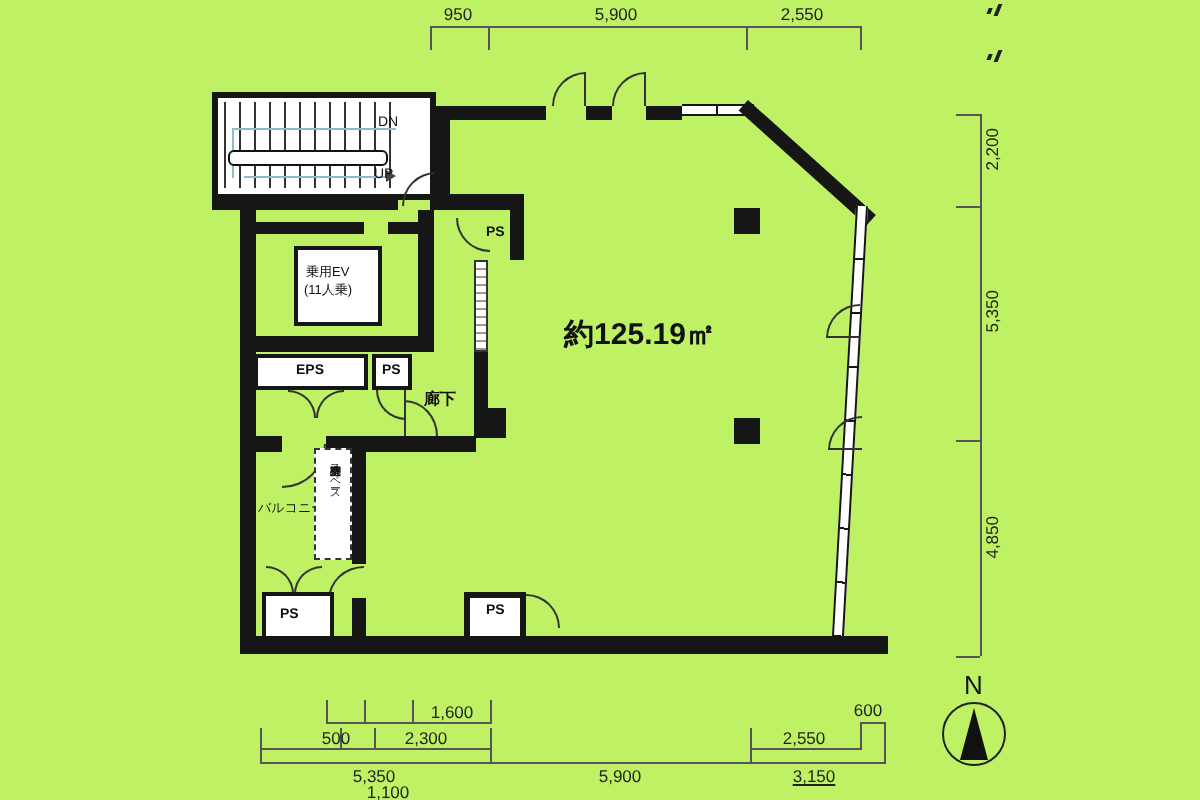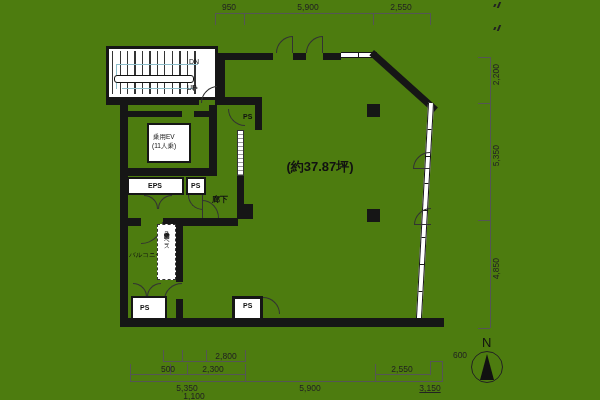--- a/index.html
+++ b/index.html
@@ -1,16 +1,16 @@
 <!DOCTYPE html>
 <html><head>
 <meta charset="utf-8">
 <style>
   html,body{margin:0;padding:0;background:#fff;}
-  #plan{position:relative;width:600px;height:400px;background:#4d7c0f;overflow:hidden;
+  #plan{position:relative;width:600px;height:400px;background:#bef264;overflow:hidden;
         font-family:"Liberation Sans","DejaVu Sans",sans-serif;color:#111;}
   .wall{position:absolute;background:#161616;}
   .box{position:absolute;background:#fff;border:2px solid #161616;box-sizing:border-box;}
   .lbl{position:absolute;font-size:7px;font-weight:bold;white-space:nowrap;line-height:1;}
   .dim{position:absolute;font-size:8.5px;color:#222;white-space:nowrap;line-height:1;transform:translateX(-50%);}
   .vdim{position:absolute;font-size:8.5px;color:#222;white-space:nowrap;line-height:1;
         writing-mode:vertical-rl;transform:rotate(180deg);}
   .dl{position:absolute;background:#555;}
   .arc{position:absolute;box-sizing:border-box;background:transparent;}
   .arc-tl{border-top:1px solid #333;border-left:1px solid #333;border-top-left-radius:100%;}
@@ -46,46 +46,46 @@
 
   <div class="stray" style="left:498px;top:2px;"></div>
   <div class="stray" style="left:498px;top:25px;"></div>
 
   <div class="dl" style="left:163px;top:361px;width:82px;height:1px;"></div>
   <div class="dl" style="left:163px;top:350px;width:1px;height:12px;"></div>
   <div class="dl" style="left:182px;top:350px;width:1px;height:12px;"></div>
   <div class="dl" style="left:206px;top:350px;width:1px;height:12px;"></div>
   <div class="dl" style="left:245px;top:350px;width:1px;height:12px;"></div>
   <span class="dim" style="left:194px;top:352px;margin-top:40px;">1,100</span>
-  <span class="dim" style="left:226px;top:352px;">2,800</span>
+  <span class="dim" style="left:226px;top:352px;">1,600</span>
   <div class="dl" style="left:430px;top:361px;width:13px;height:1px;"></div>
   <div class="dl" style="left:430px;top:361px;width:1px;height:13px;"></div>
   <div class="dl" style="left:442px;top:361px;width:1px;height:13px;"></div>
-  <span class="dim" style="left:460px;top:351px;">600</span>
+  <span class="dim" style="left:434px;top:351px;">600</span>
 
   <div class="dl" style="left:130px;top:374px;width:115px;height:1px;"></div>
   <div class="dl" style="left:130px;top:364px;width:1px;height:11px;"></div>
   <div class="dl" style="left:170px;top:364px;width:1px;height:11px;"></div>
   <div class="dl" style="left:187px;top:364px;width:1px;height:11px;"></div>
   <div class="dl" style="left:245px;top:364px;width:1px;height:11px;"></div>
   <span class="dim" style="left:168px;top:365px;">500</span>
   <span class="dim" style="left:213px;top:365px;">2,300</span>
   <div class="dl" style="left:375px;top:374px;width:55px;height:1px;"></div>
   <div class="dl" style="left:375px;top:364px;width:1px;height:11px;"></div>
   <div class="dl" style="left:430px;top:364px;width:1px;height:11px;"></div>
   <span class="dim" style="left:402px;top:365px;">2,550</span>
 
   <div class="dl" style="left:130px;top:381px;width:313px;height:1px;"></div>
   <div class="dl" style="left:130px;top:371px;width:1px;height:11px;"></div>
   <div class="dl" style="left:245px;top:371px;width:1px;height:11px;"></div>
   <div class="dl" style="left:375px;top:371px;width:1px;height:11px;"></div>
   <div class="dl" style="left:442px;top:371px;width:1px;height:11px;"></div>
   <span class="dim" style="left:187px;top:384px;">5,350</span>
   <span class="dim" style="left:310px;top:384px;">5,900</span>
-  <span class="dim" style="left:430px;top:384px;text-decoration:underline;">3,150</span>
+  <span class="dim" style="left:407px;top:384px;text-decoration:underline;">3,150</span>
 
   <span class="lbl" style="left:482px;top:336px;font-size:13px;font-weight:normal;">N</span>
   <div style="position:absolute;left:471px;top:351px;width:32px;height:32px;border:1.5px solid #222;border-radius:50%;box-sizing:border-box;"></div>
   <div style="position:absolute;left:480px;top:354px;width:0;height:0;border-left:7px solid transparent;border-right:7px solid transparent;border-bottom:26px solid #111;"></div>
 
   <div class="box" style="left:106px;top:46px;width:112px;height:54px;border-width:3px;"></div>
   <div style="position:absolute;left:112px;top:51px;width:90px;height:43px;background:repeating-linear-gradient(90deg,#333 0 1px,transparent 1px 7.5px);"></div>
   <div style="position:absolute;left:116px;top:64px;width:82px;height:1px;background:#8ebdc9;"></div>
   <div style="position:absolute;left:116px;top:64px;width:1px;height:25px;background:#8ebdc9;"></div>
   <div style="position:absolute;left:122px;top:88px;width:74px;height:1px;background:#8ebdc9;"></div>
@@ -162,16 +162,16 @@
   <div class="box" style="left:131px;top:296px;width:36px;height:24px;"></div>
   <span class="lbl" style="left:140px;top:304px;">PS</span>
 
   <div class="box" style="left:232px;top:296px;width:31px;height:25px;border-width:3px;"></div>
   <span class="lbl" style="left:243px;top:302px;">PS</span>
   <div class="arc arc-tr" style="left:263px;top:297px;width:17px;height:17px;"></div>
 
   <div class="wall" style="left:367px;top:104px;width:13px;height:13px;"></div>
   <div class="wall" style="left:367px;top:209px;width:13px;height:13px;"></div>
   <div style="position:absolute;left:246px;top:159px;width:148px;text-align:center;font-weight:bold;line-height:1.25;">
-    <div style="font-size:13px;">(約37.87坪)</div>
+    <div style="font-size:15px;">約125.19㎡</div>
   </div>
 
 </div>
 
 </body></html>

